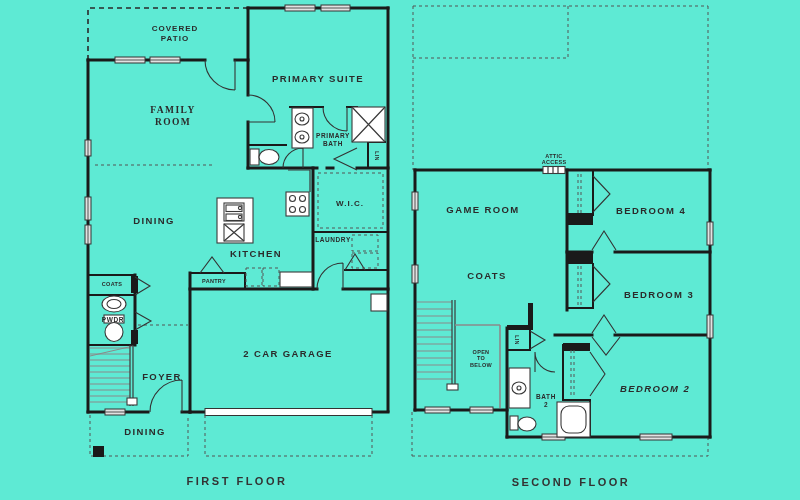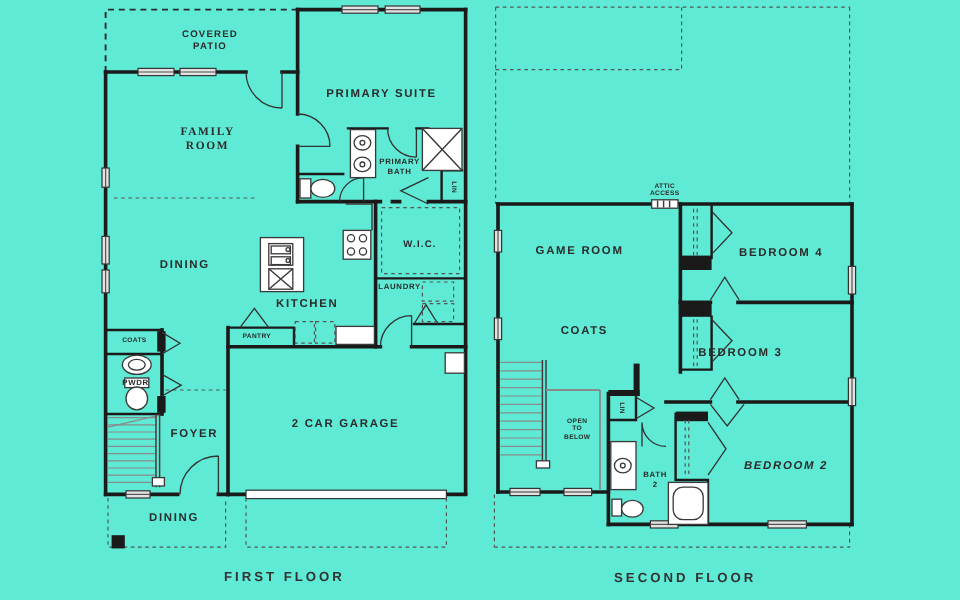--- a/index.html
+++ b/index.html
@@ -265,31 +265,31 @@
 <div class="lbl lbl-sm" style="left:333px;top:140px;">PRIMARY
 BATH</div>
 <div class="lbl lbl-rot" style="left:377px;top:156px;">LIN</div>
 <div class="lbl lbl-lg" style="left:154px;top:221px;">DINING</div>
 <div class="lbl lbl-md" style="left:350px;top:204px;">W.I.C.</div>
 <div class="lbl lbl-lg" style="left:256px;top:254px;">KITCHEN</div>
 <div class="lbl lbl-sm" style="left:333px;top:240px;">LAUNDRY</div>
 <div class="lbl lbl-xs" style="left:112px;top:284px;">COATS</div>
 <div class="lbl lbl-xs" style="left:214px;top:281px;">PANTRY</div>
 <div class="lbl lbl-sm" style="left:113px;top:320px;">PWDR</div>
-<div class="lbl lbl-lg" style="left:162px;top:362px;">FOYER</div>
+<div class="lbl lbl-lg" style="left:162px;top:377px;">FOYER</div>
 <div class="lbl lbl-lg" style="left:288px;top:354px;">2 CAR GARAGE</div>
 <div class="lbl lbl-lg" style="left:145px;top:432px;">DINING</div>
 <div class="caption" style="left:217px;top:481px;padding-left:40px;">FIRST FLOOR</div>
 
 <div class="lbl lbl-xs" style="left:554px;top:159px;">ATTIC
 ACCESS</div>
 <div class="lbl lbl-lg" style="left:483px;top:210px;">GAME ROOM</div>
 <div class="lbl lbl-lg" style="left:651px;top:211px;">BEDROOM 4</div>
 <div class="lbl lbl-lg" style="left:487px;top:276px;">COATS</div>
-<div class="lbl lbl-lg" style="left:617px;top:295px;">BEDROOM 3</div>
+<div class="lbl lbl-lg" style="left:659px;top:295px;">BEDROOM 3</div>
 <div class="lbl lbl-xs" style="left:481px;top:358px;">OPEN
 TO
 BELOW</div>
 <div class="lbl lbl-rot" style="left:517px;top:340px;">LIN</div>
 <div class="lbl lbl-sm" style="left:546px;top:401px;">BATH
 2</div>
 <div class="lbl lbl-lg" style="left:655px;top:389px;font-style:italic;">BEDROOM 2</div>
 <div class="caption" style="left:571px;top:482px;">SECOND FLOOR</div>
 
 </div>

